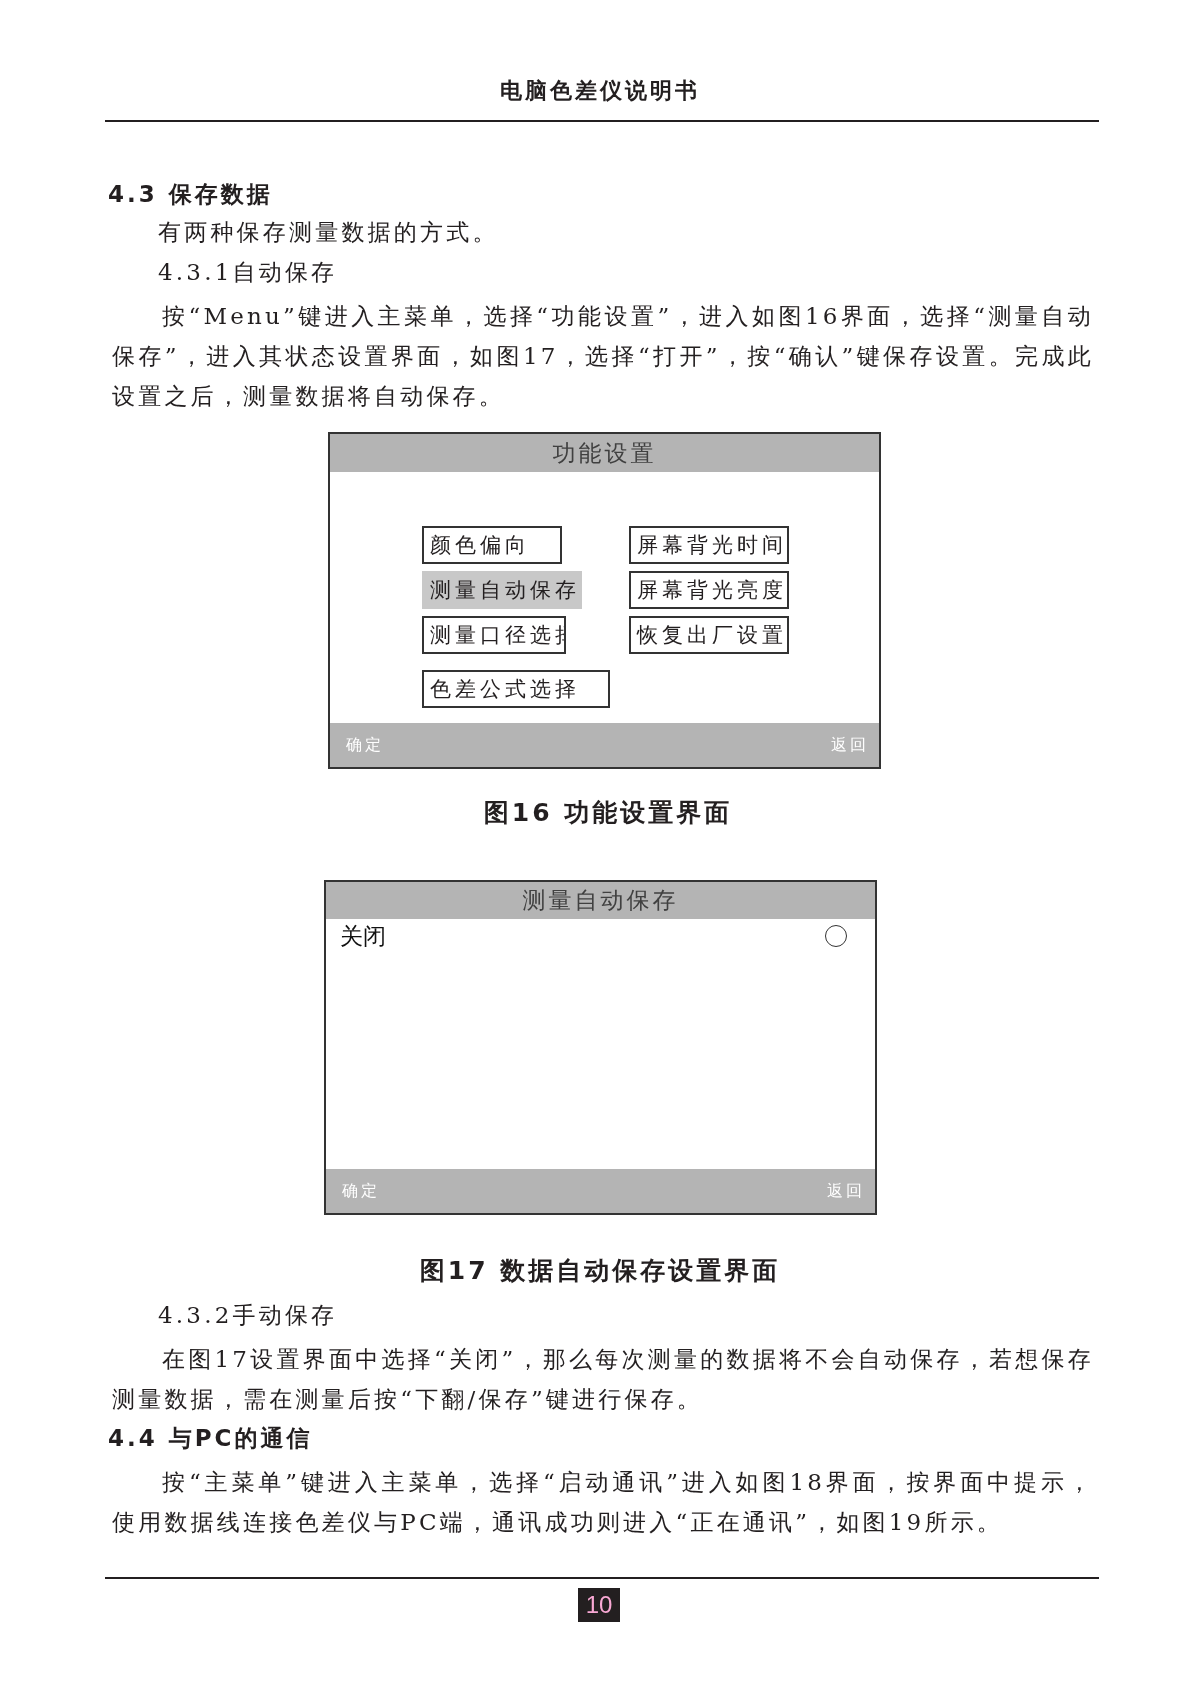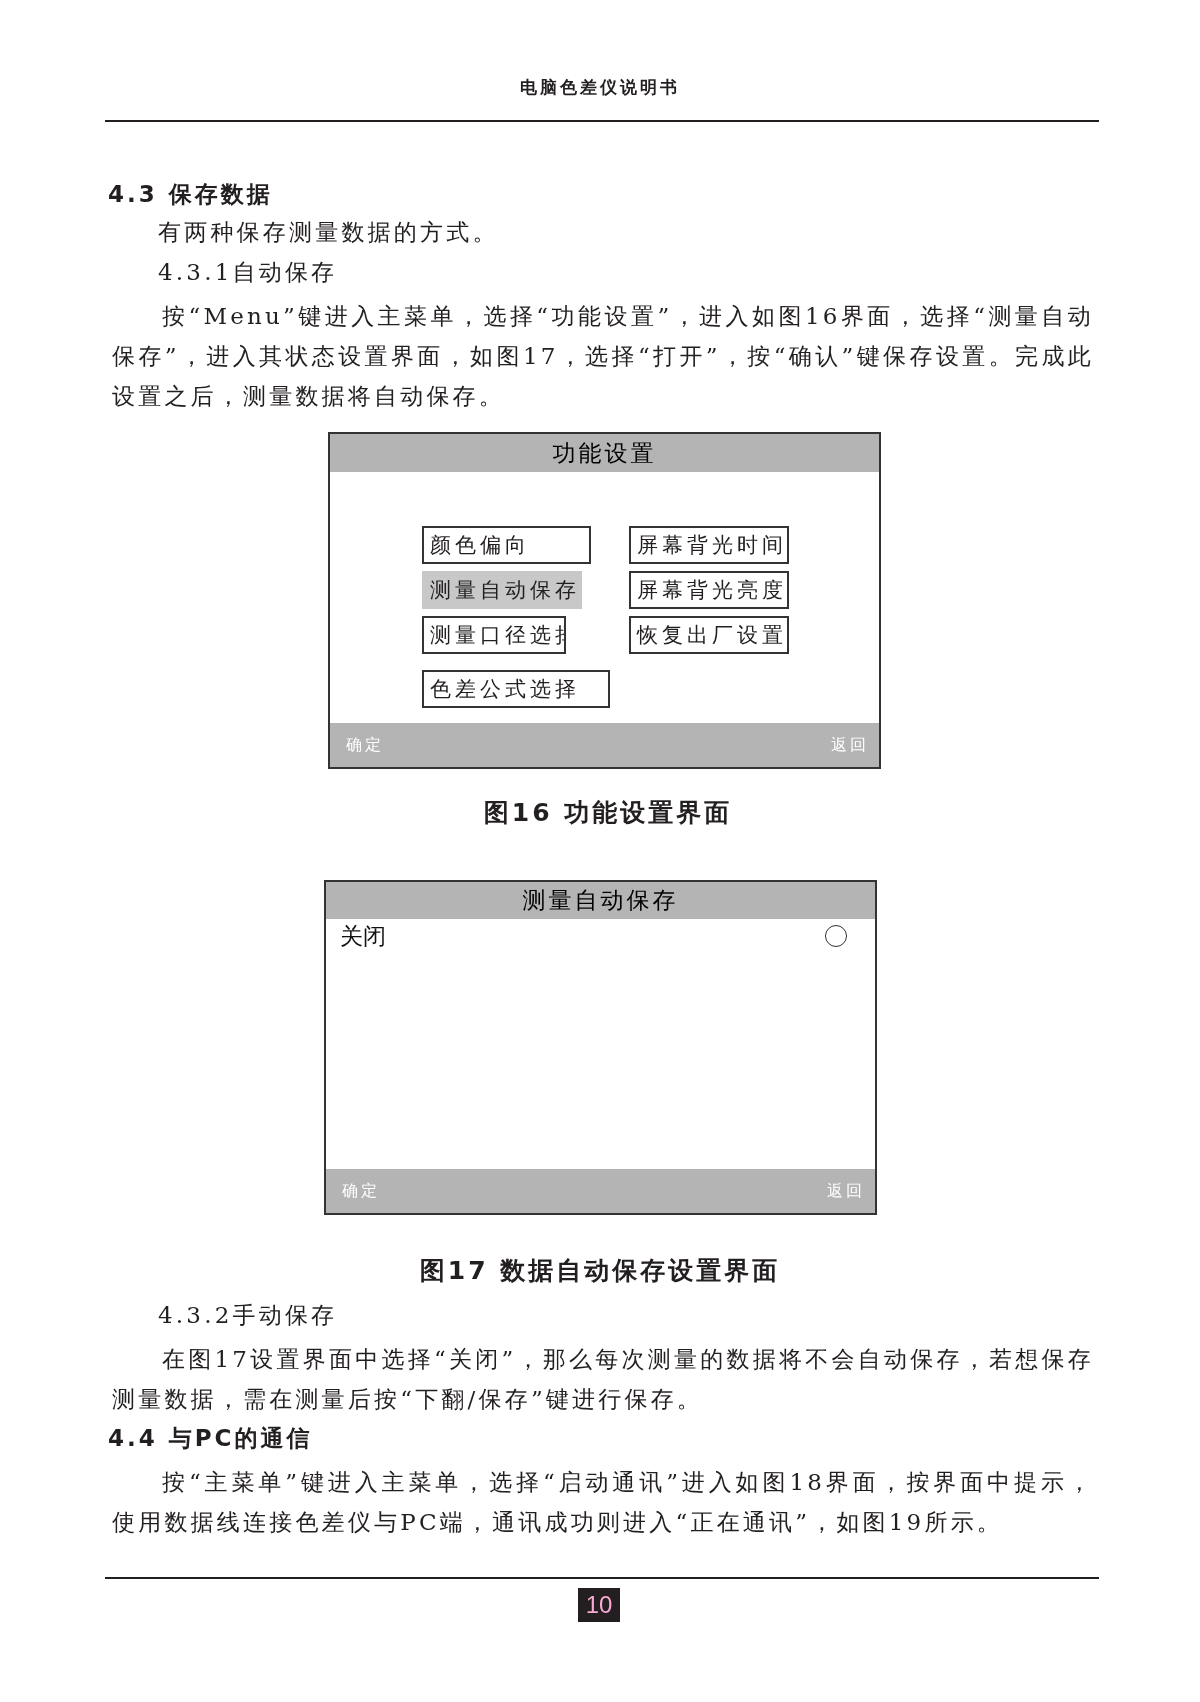--- a/index.html
+++ b/index.html
@@ -4,38 +4,38 @@
   <style>
     html, body { margin: 0; padding: 0; background: #ffffff; }
     body {
       width: 1200px; height: 1702px; position: relative; overflow: hidden;
       font-family: "DejaVu Sans", "Liberation Sans", sans-serif;
       color: #231f20;
     }
     .abs { position: absolute; }
     .running-head {
       left: 0; width: 1200px; top: 76px; text-align: center;
-      font-size: 17px; letter-spacing: 3px; font-weight: bold; color: #231f20;
+      font-size: 22px; letter-spacing: 3px; font-weight: bold; color: #231f20;
     }
     .rule { left: 105px; width: 994px; height: 2px; background: #231f20; }
     .text {
       left: 108px; width: 990px; font-size: 23px; line-height: 40px;
       letter-spacing: 3.2px; color: #231f20; font-family: "DejaVu Serif", "Liberation Serif", serif;
     }
     .heading {
       font-family: "DejaVu Sans", "Liberation Sans", sans-serif;
       font-size: 23px; letter-spacing: 3px; font-weight: bold;
     }
     .para p { margin: 4px; text-indent: 50px; text-align: justify; }
     .indent { padding-left: 50px; }
 
     
     .screen { border: 2px solid #333; background: #fff; box-sizing: border-box; }
     .screen .titlebar {
-      position: absolute; left: 0; right: 0; top: 0; background: #b4b4b4; color: #000000;
+      position: absolute; left: 0; right: 0; top: 0; background: #b4b4b4; color: #404040;
       text-align: center; font-size: 23px; letter-spacing: 3px;
     }
     .screen .footbar {
       position: absolute; left: 0; right: 0; bottom: 0; background: #b4b4b4; color: #fff;
       font-size: 16px; letter-spacing: 3px;
     }
     .footbar .left { position: absolute; left: 16px; }
     .footbar .right { position: absolute; right: 10px; }
     .menu-btn {
       position: absolute; border: 2px solid #333; background: #fff; box-sizing: border-box;
@@ -72,21 +72,21 @@
 <div class="abs text heading" style="top:174px;">4.3 保存数据</div>
 <div class="abs text indent" style="top:212px;">有两种保存测量数据的方式。</div>
 <div class="abs text indent" style="top:252px;">4.3.1自动保存</div>
 <div class="abs text para" style="top:292px;">
   <p>按“Menu”键进入主菜单，选择“功能设置”，进入如图16界面，选择“测量自动保存”，进入其状态设置界面，如图17，选择“打开”，按“确认”键保存设置。完成此设置之后，测量数据将自动保存。</p>
 </div>
 
 <div class="abs screen" style="left:328px; top:432px; width:553px; height:337px;">
   <div class="titlebar" style="height:38px; line-height:38px;">功能设置</div>
 
-  <div class="menu-btn" style="left:92px; top:92px; width:169px;">颜色偏向</div>
+  <div class="menu-btn" style="left:92px; top:92px; width:140px;">颜色偏向</div>
   <div class="menu-btn selected" style="left:92px; top:137px; width:160px;">测量自动保存</div>
   <div class="menu-btn" style="left:92px; top:182px; width:144px;">测量口径选择</div>
   <div class="menu-btn" style="left:92px; top:236px; width:188px;">色差公式选择</div>
 
   <div class="menu-btn" style="left:299px; top:92px; width:160px;">屏幕背光时间</div>
   <div class="menu-btn" style="left:299px; top:137px; width:160px;">屏幕背光亮度</div>
   <div class="menu-btn" style="left:299px; top:182px; width:160px;">恢复出厂设置</div>
 
   <div class="footbar" style="height:44px; line-height:44px;">
     <span class="left">确定</span>

